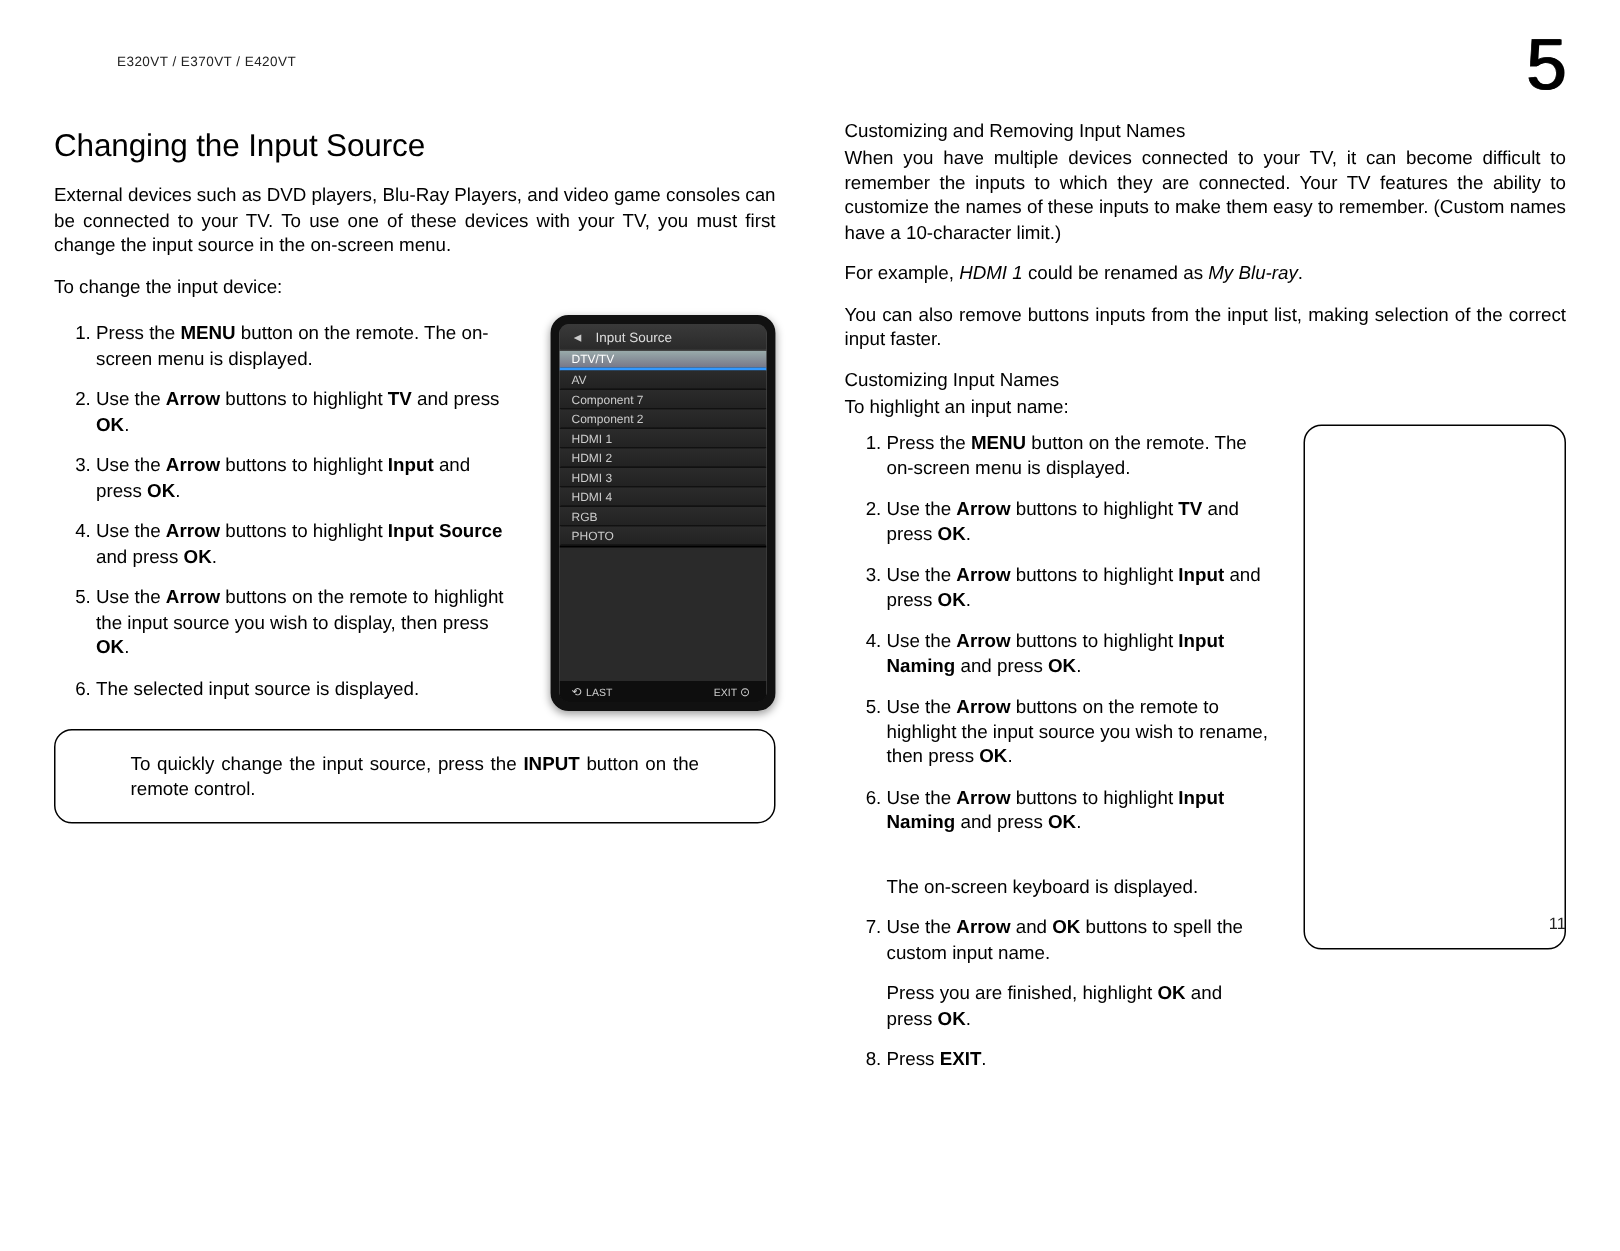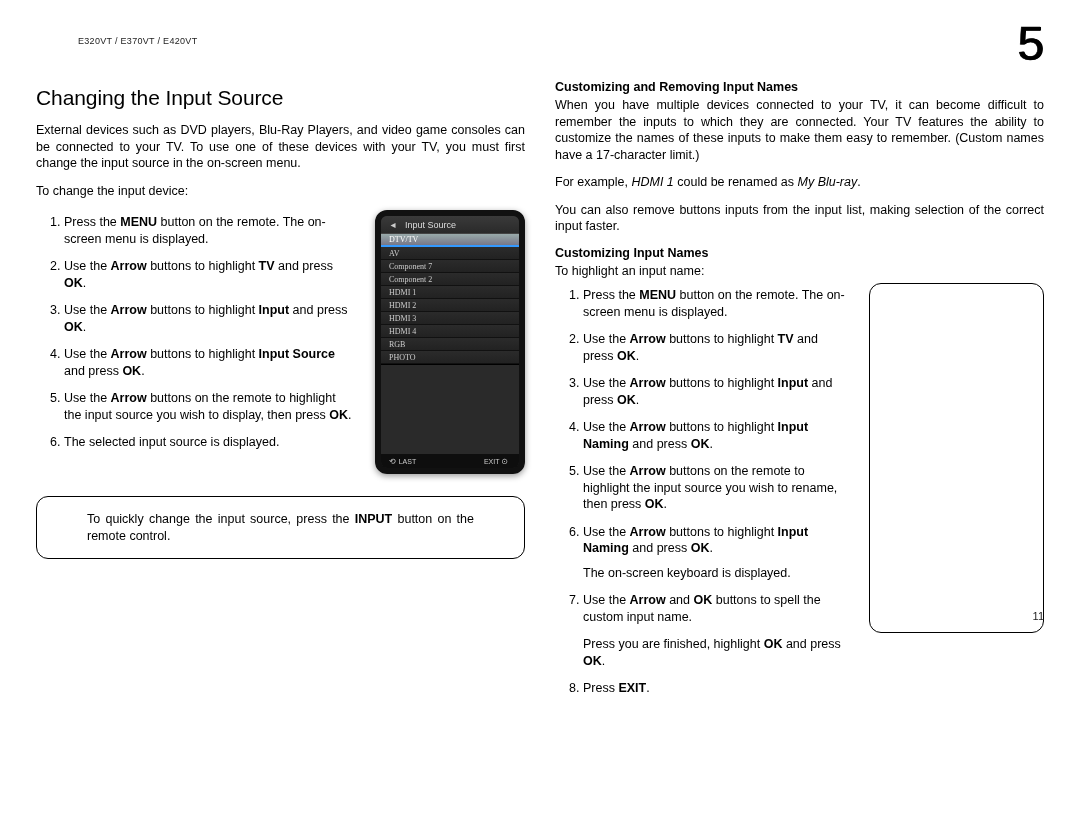--- a/index.html
+++ b/index.html
@@ -33,42 +33,42 @@
     top: 16px;
     font-size: 48px;
     font-weight: 300;
     font-family: "Helvetica Neue", Arial, sans-serif;
     color: #000;
     text-shadow: 1px 0 0 #000;
     -webkit-text-stroke: 0.5px #000;
   }
   .cols {
     display: flex;
-    gap: 30px;
+    gap: 46px;
     padding-top: 60px;
   }
   .col {
     flex: 1 1 50%;
     min-width: 0;
   }
   h2.section {
     font-size: 21px;
     font-weight: 300;
     margin: 8px 0 12px 0;
     letter-spacing: -0.1px;
   }
   .para {
     font-size: 12.5px;
     line-height: 1.32;
     margin: 0 0 11px 0;
     text-align: justify;
   }
   .subhead {
     font-size: 12.5px;
-    font-weight: bold;
+    font-weight: normal;
     margin: 2px 0 3px 0;
   }
   ol.steps {
     font-size: 12.5px;
     line-height: 1.32;
     padding-left: 28px;
     margin: 4px 0 8px 0;
   }
   ol.steps li {
     margin-bottom: 11px;
@@ -105,21 +105,20 @@
     color: #ccc;
     font-size: 10px;
   }
   .tv-title {
     color: #ddd;
     font-size: 9px;
     padding-left: 4px;
   }
   .tv-list {
     padding: 0;
-    font-family: Liberation Serif, serif;
   }
   .tv-item {
     font-size: 8px;
     color: #ccc;
     padding: 3px 8px;
     border-bottom: 1px solid #111;
     background: linear-gradient(#2b2b2b,#222);
     height: 13px;
     display: flex;
     align-items: center;
@@ -144,21 +143,21 @@
     background: #0e0e0e;
     height: 14px;
   }
   .tv-footer .sym { font-size: 8px; margin-right: 3px; }
   .tip-box {
     border: 1px solid #000;
     border-radius: 12px;
     padding: 14px 50px;
     font-size: 12.5px;
     line-height: 1.32;
-    margin-top: 22px;
+    margin-top: 8px;
     text-align: justify;
   }
   .blank-frame {
     width: 175px;
     height: 350px;
     border: 1px solid #000;
     border-radius: 12px;
     flex: 0 0 175px;
   }
   .right-split {
@@ -230,39 +229,39 @@
         </div>
       </div>
 
       <div class="tip-box">
         <span>To quickly change the input source, press the </span><b>INPUT</b><span> button on the remote control.</span>
       </div>
     </div>
 
     <div class="col">
       <div class="subhead">Customizing and Removing Input Names</div>
-      <p class="para">When you have multiple devices connected to your TV, it can become difficult to remember the inputs to which they are connected. Your TV features the ability to customize the names of these inputs to make them easy to remember. (Custom names have a 17-character limit.)</p>
+      <p class="para">When you have multiple devices connected to your TV, it can become difficult to remember the inputs to which they are connected. Your TV features the ability to customize the names of these inputs to make them easy to remember. (Custom names have a 10-character limit.)</p>
       <p class="para">
         <span>For example, </span><i>HDMI 1</i><span> could be renamed as </span><i>My Blu-ray</i><span>.</span>
       </p>
       <p class="para">You can also remove buttons inputs from the input list, making selection of the correct input faster.</p>
 
       <div class="subhead">Customizing Input Names</div>
       <p class="para" style="margin-bottom:4px">To highlight an input name:</p>
 
       <div class="right-split">
         <div class="right-steps">
           <ol class="steps">
             <li><span>Press the </span><b>MENU</b><span> button on the remote. The on-screen menu is displayed.</span></li>
             <li><span>Use the </span><b>Arrow</b><span> buttons to highlight </span><b>TV</b><span> and press </span><b>OK</b><span>.</span></li>
             <li><span>Use the </span><b>Arrow</b><span> buttons to highlight </span><b>Input</b><span> and press </span><b>OK</b><span>.</span></li>
             <li><span>Use the </span><b>Arrow</b><span> buttons to highlight </span><b>Input Naming</b><span> and press </span><b>OK</b><span>.</span></li>
             <li><span>Use the </span><b>Arrow</b><span> buttons on the remote to highlight the input source you wish to rename, then press </span><b>OK</b><span>.</span></li>
             <li><span>Use the </span><b>Arrow</b><span> buttons to highlight </span><b>Input Naming</b><span> and press </span><b>OK</b><span>.</span>
-              <p style="margin:8px 0 0 0">The on-screen keyboard is displayed.</p>
+              <p style="margin:26px 0 0 0">The on-screen keyboard is displayed.</p>
             </li>
             <li><span>Use the </span><b>Arrow</b><span> and </span><b>OK</b><span> buttons to spell the custom input name.</span>
               <p style="margin:11px 0 0 0"><span>Press you are finished, highlight </span><b>OK</b><span> and press </span><b>OK</b><span>.</span></p>
             </li>
             <li><span>Press </span><b>EXIT</b><span>.</span></li>
           </ol>
         </div>
         <div class="blank-frame"></div>
       </div>
     </div>

